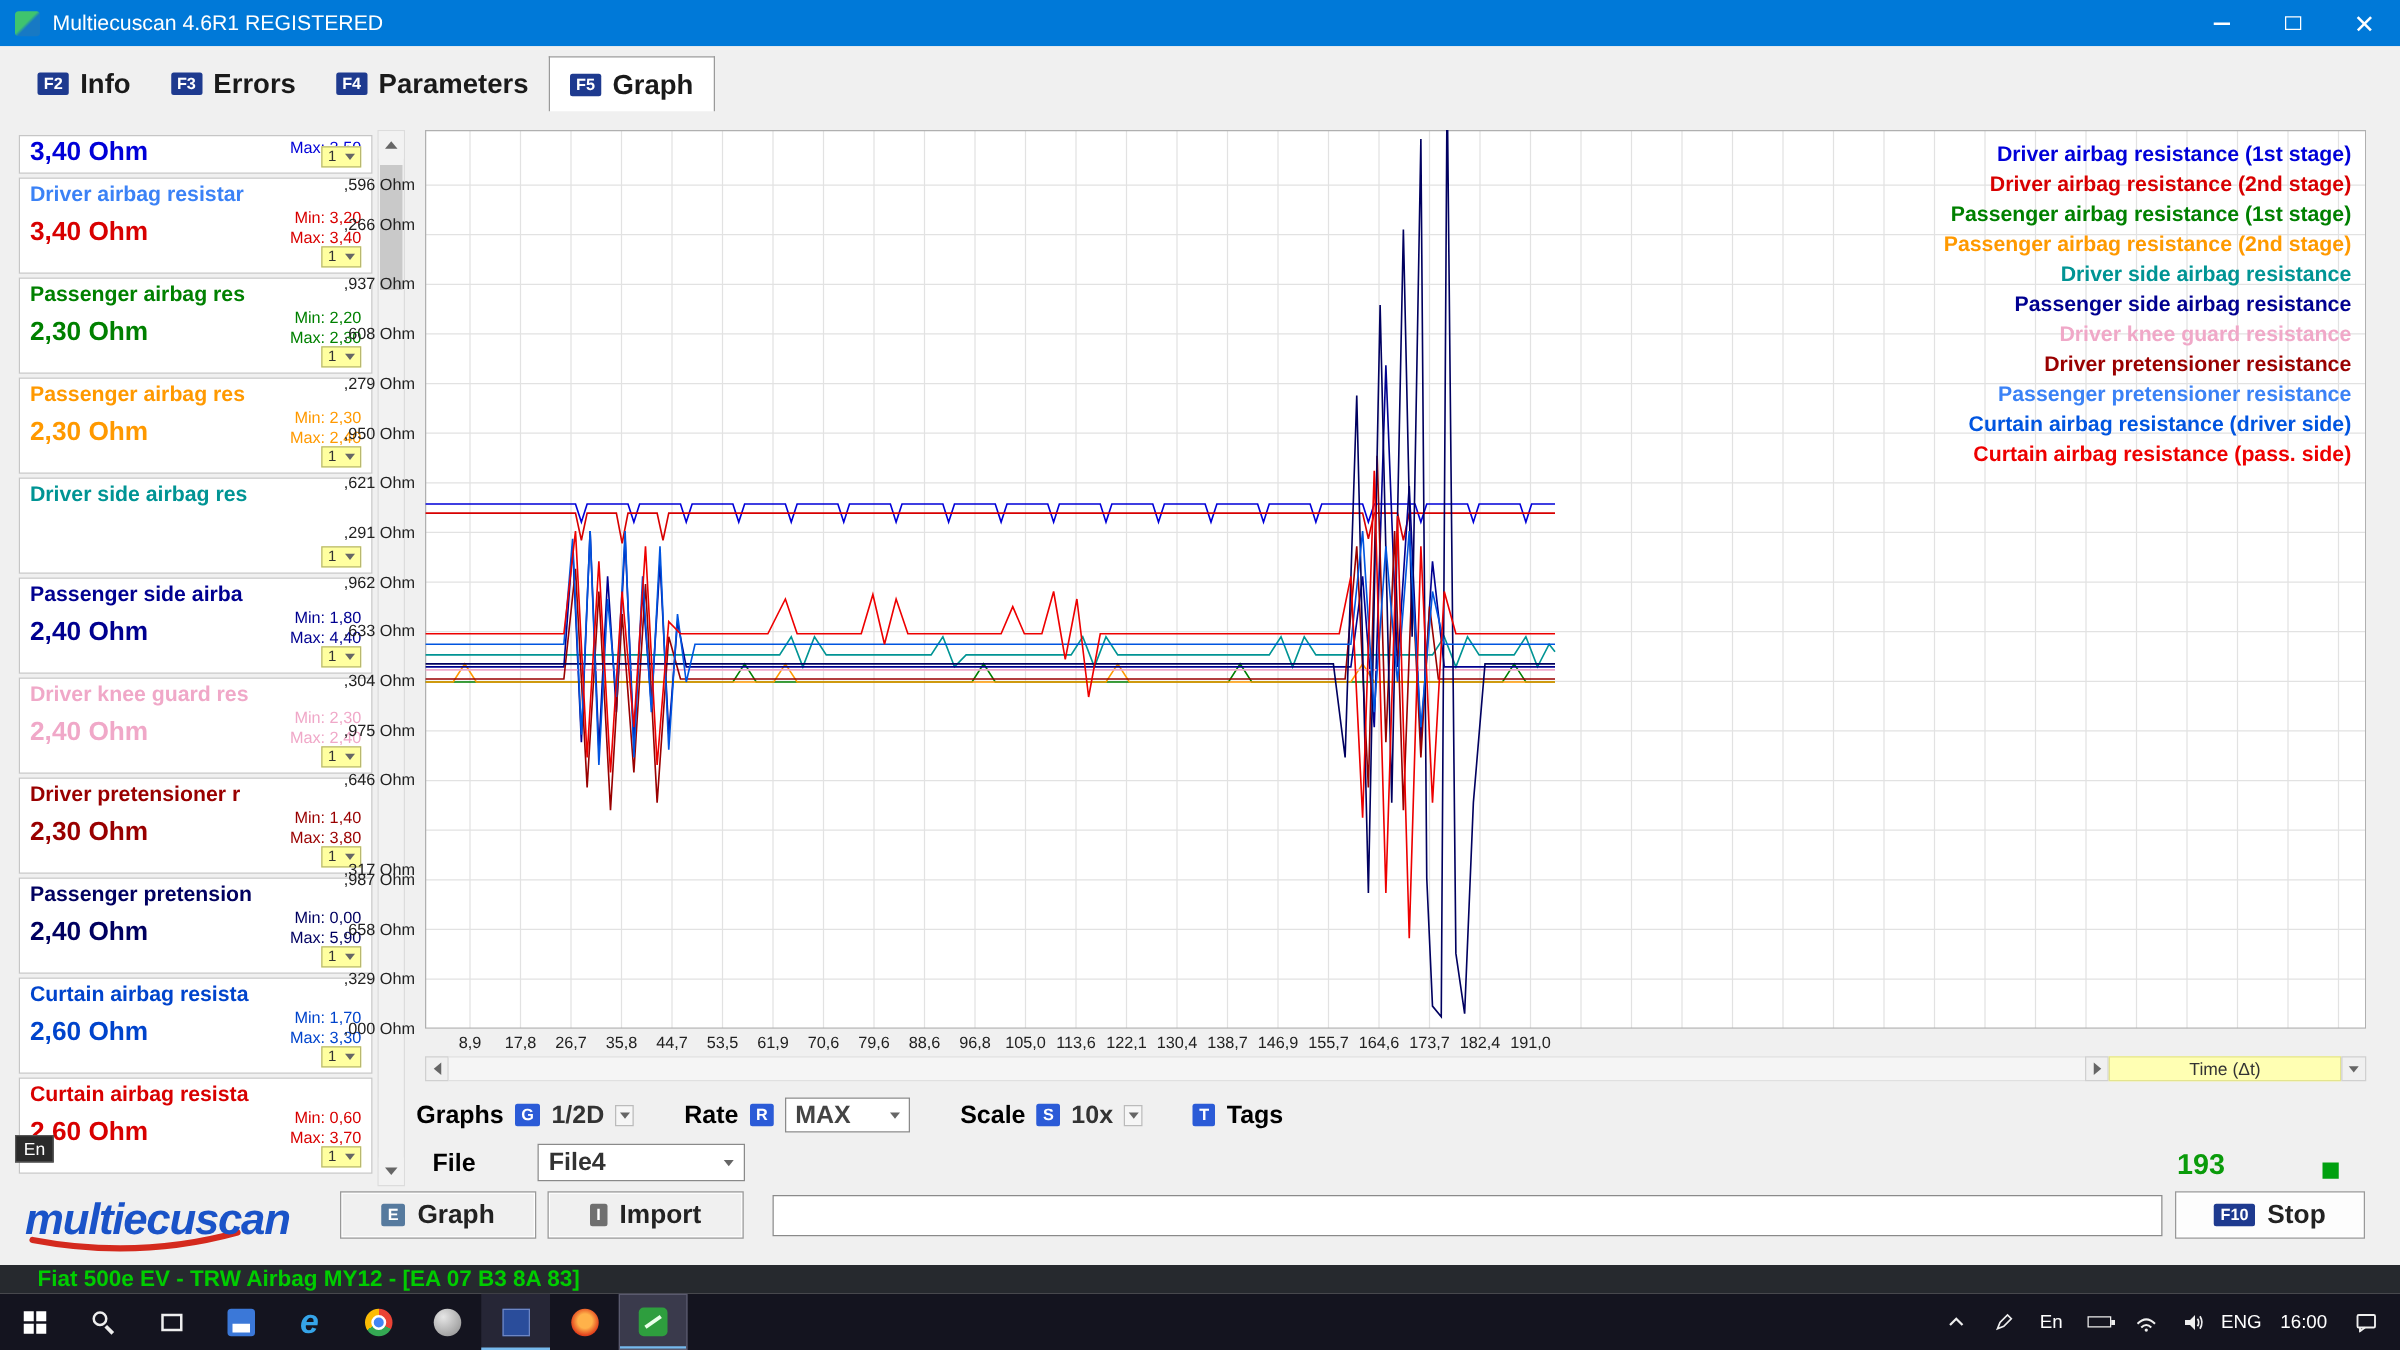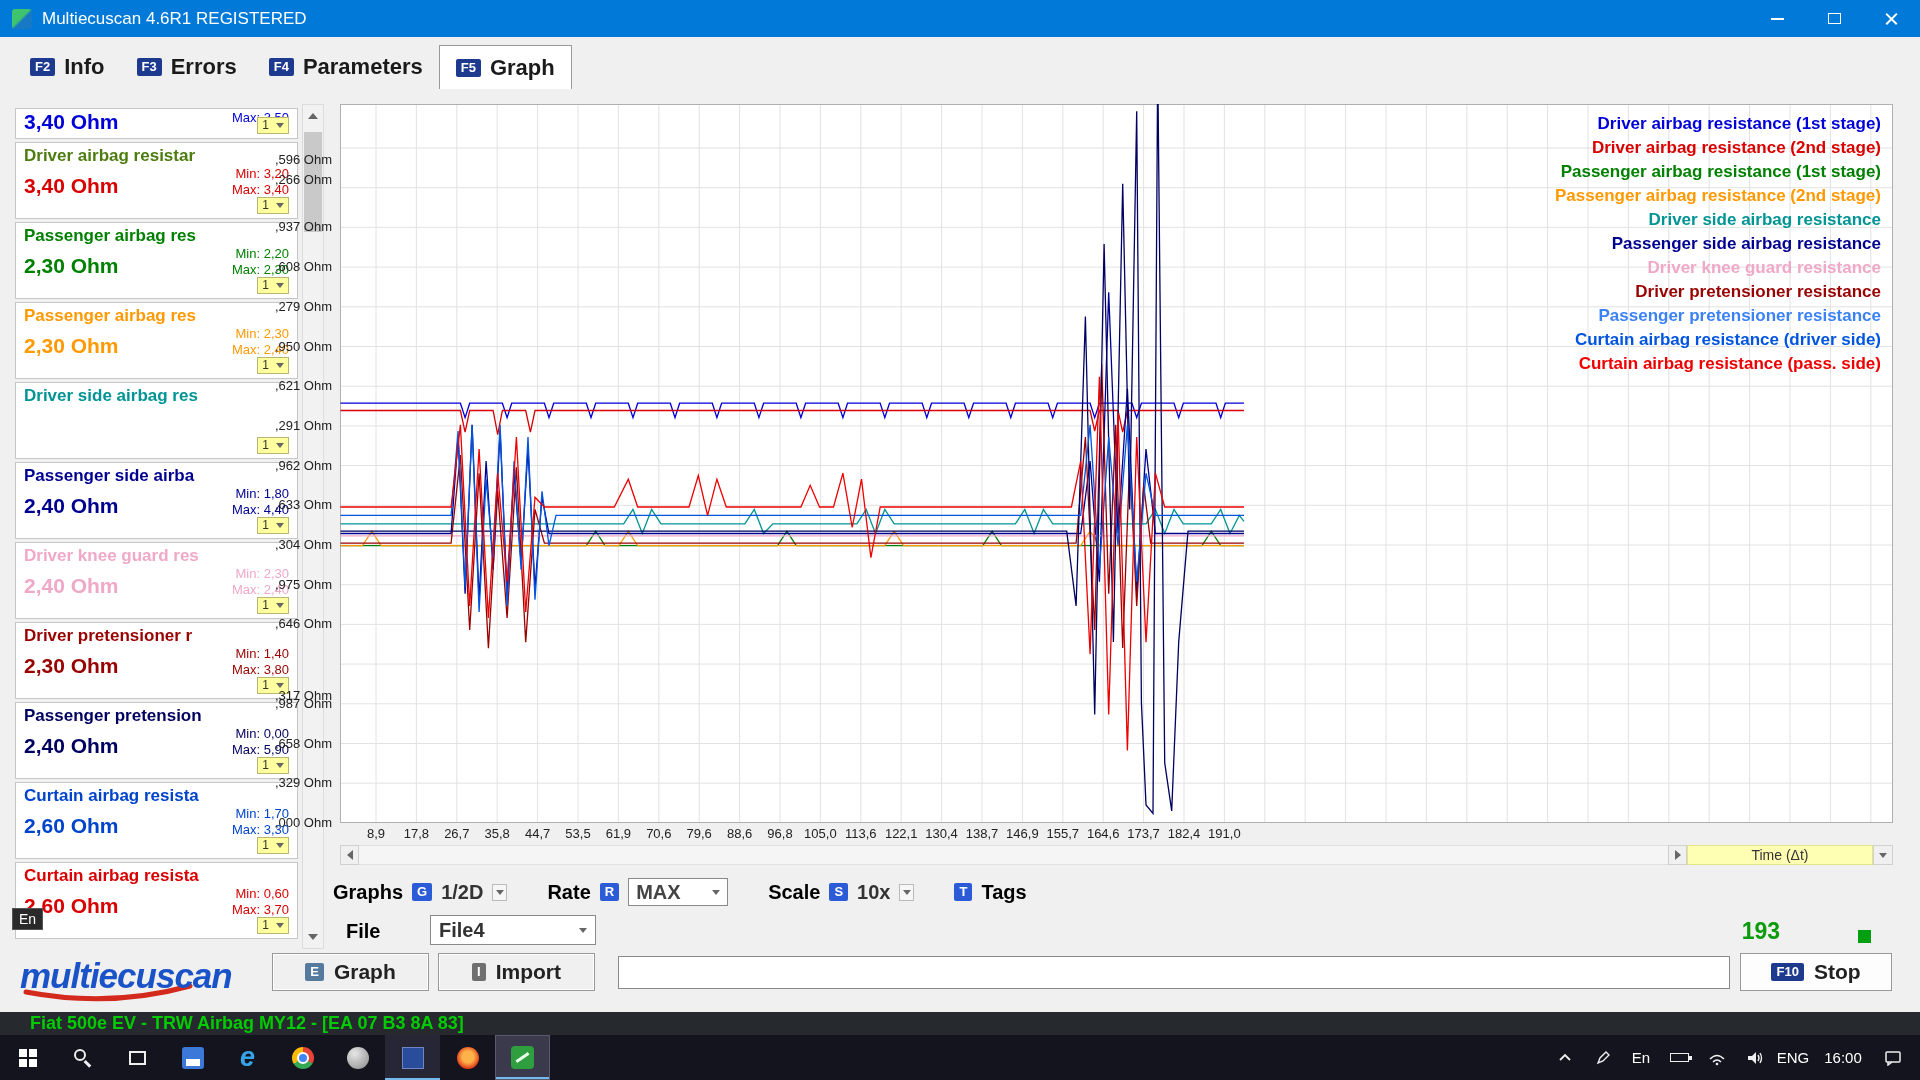--- a/index.html
+++ b/index.html
@@ -156,21 +156,21 @@
       <div class="card-row">
         <div class="card-value" style="color:#0000d8">3,40 Ohm</div>
         <div class="card-minmax" style="color:#0000d8">Max: 3,50</div>
       </div>
       <div class="card-badge">
         <span>1</span>
         <i class="tri-down tiny"></i>
       </div>
     </div>
     <div class="card">
-      <div class="card-title" style="color:#4d7c0f">Driver airbag resistar</div>
+      <div class="card-title" style="color:#3b82f6">Driver airbag resistar</div>
       <div class="card-row">
         <div class="card-value" style="color:#d80000">3,40 Ohm</div>
         <div class="card-minmax" style="color:#d80000">Min: 3,20<br>Max: 3,40</div>
       </div>
       <div class="card-badge">
         <span>1</span>
         <i class="tri-down tiny"></i>
       </div>
     </div>
     <div class="card">
@@ -280,21 +280,21 @@
 </div>
 <div class="logo-wrap">
   <svg class="logo-swoosh" width="290" height="46" viewBox="0 0 290 46">
     <path d="M6 36 Q 90 52 170 30" fill="none" stroke="#d42a1e" stroke-width="5" stroke-linecap="round"></path>
   </svg>
   <span class="logo-text">multiecuscan</span>
 </div>
 <div class="lang-overlay">En</div>
 
 <div class="ylabels">
-    <div class="ytick" style="top: 36px; margin-top: 12px;">,596 Ohm</div>
+    <div class="ytick" style="top: 36px;">,596 Ohm</div>
     <div class="ytick" style="top: 68px;">,266 Ohm</div>
     <div class="ytick" style="top: 115.4px;">,937 Ohm</div>
     <div class="ytick" style="top: 155.1px;">,608 Ohm</div>
     <div class="ytick" style="top: 194.8px;">,279 Ohm</div>
     <div class="ytick" style="top: 234.5px;">,950 Ohm</div>
     <div class="ytick" style="top: 274.2px;">,621 Ohm</div>
     <div class="ytick" style="top: 313.9px;">,291 Ohm</div>
     <div class="ytick" style="top: 353.6px;">,962 Ohm</div>
     <div class="ytick" style="top: 393.3px;">,633 Ohm</div>
     <div class="ytick" style="top: 433px;">,304 Ohm</div>

